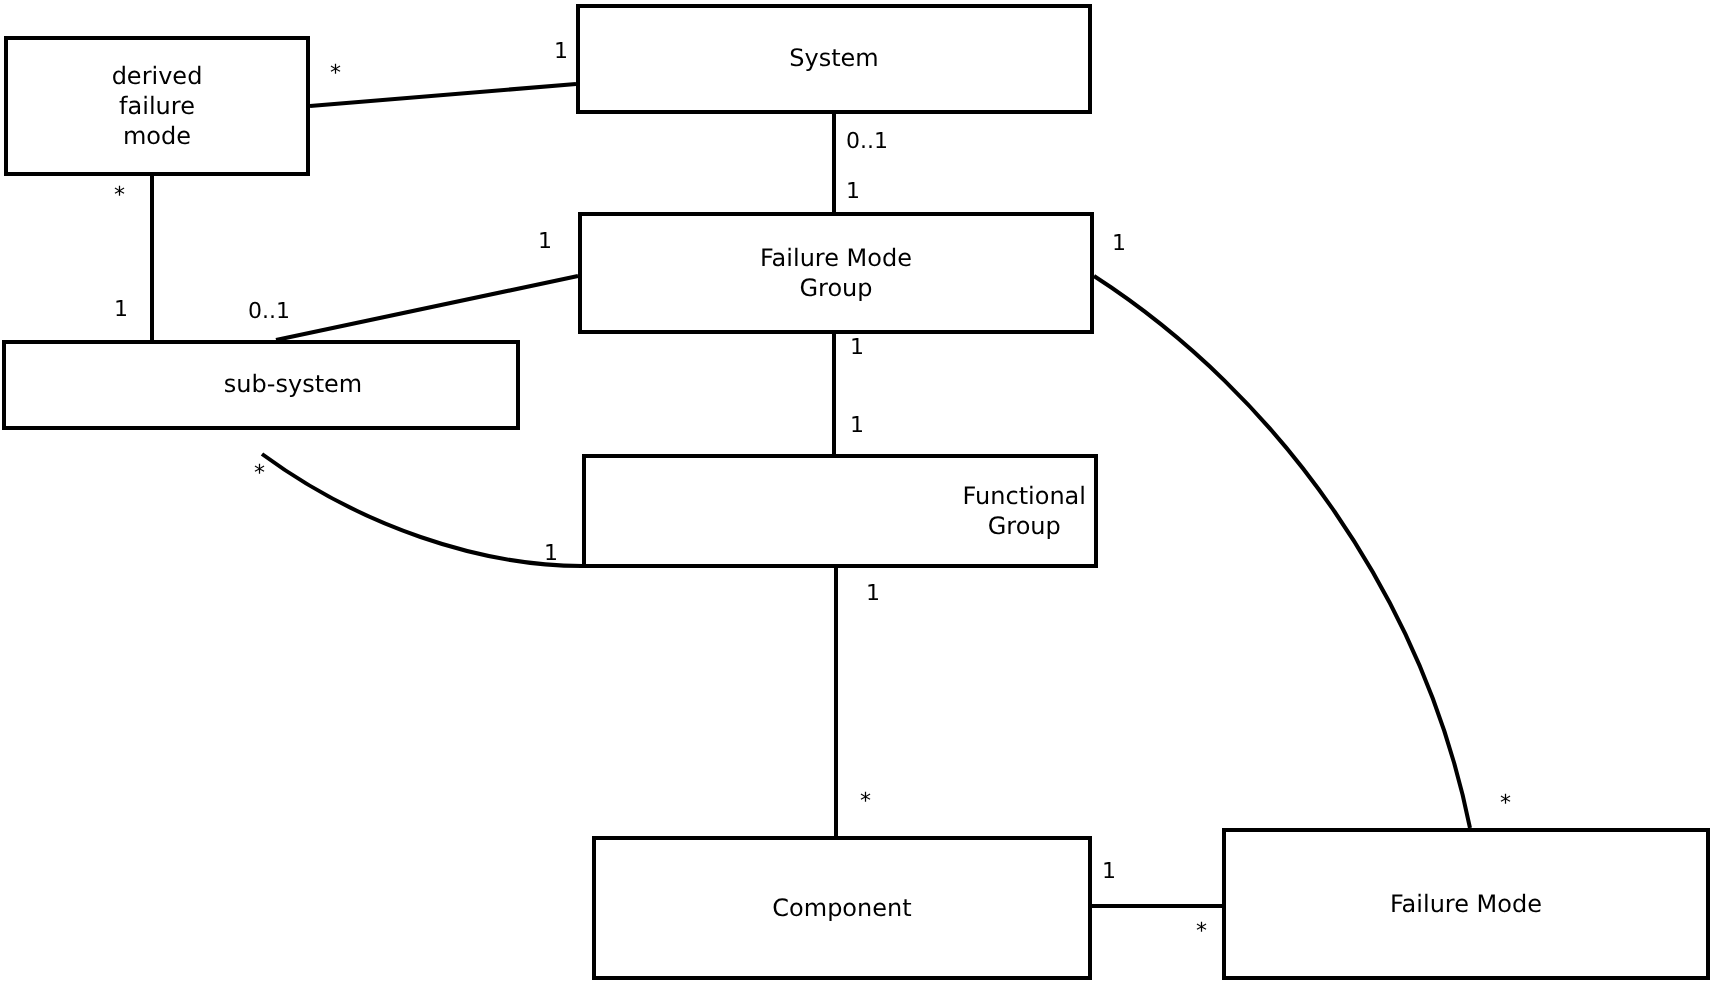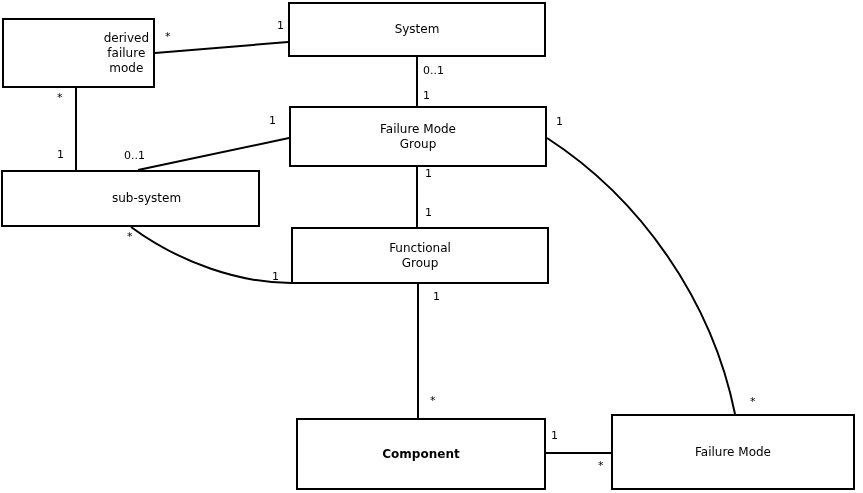--- a/index.html
+++ b/index.html
@@ -63,40 +63,40 @@
       <path d="M 76 88 L 76 170" fill="none" stroke="#000000" stroke-width="2"></path>
       <path d="M 138 170 L 289 138" fill="none" stroke="#000000" stroke-width="2"></path>
       <path d="M 417 167 L 417 227" fill="none" stroke="#000000" stroke-width="2"></path>
       <path d="M 131 227 C 180 263 240 283 291 283" fill="none" stroke="#000000" stroke-width="2"></path>
       <path d="M 418 284 L 418 418" fill="none" stroke="#000000" stroke-width="2"></path>
       <path d="M 546 453 L 611 453" fill="none" stroke="#000000" stroke-width="2"></path>
       <path d="M 547 138 C 640 198 712 300 735 414" fill="none" stroke="#000000" stroke-width="2"></path>
     </svg>
 
   <div id="boxes-layer">
-      <div class="uml-box" style="left: 2px; top: 18px; width: 153px; height: 70px; border-color: rgb(0, 0, 0); background: rgb(255, 255, 255); justify-content: flex-end;">
+      <div class="uml-box" style="left: 2px; top: 18px; width: 153px; height: 70px; border-color: rgb(0, 0, 0); background: rgb(255, 255, 255);">
         <span class="box-label">derived
 failure
 mode</span>
       </div>
       <div class="uml-box" style="left: 288px; top: 2px; width: 258px; height: 55px; border-color: rgb(0, 0, 0); background: rgb(255, 255, 255); justify-content: center;">
         <span class="box-label">System</span>
       </div>
       <div class="uml-box" style="left: 289px; top: 106px; width: 258px; height: 61px; border-color: rgb(0, 0, 0); background: rgb(255, 255, 255);">
         <span class="box-label">Failure Mode
 Group</span>
       </div>
-      <div class="uml-box" style="left: 1px; top: 170px; width: 259px; height: 57px; border-color: rgb(0, 0, 0); background: rgb(255, 255, 255); padding-left: 32px;">
+      <div class="uml-box" style="left: 1px; top: 170px; width: 259px; height: 45px; border-color: rgb(0, 0, 0); background: rgb(255, 255, 255); padding-left: 32px;">
         <span class="box-label">sub-system</span>
       </div>
-      <div class="uml-box" style="left: 291px; top: 227px; width: 258px; height: 57px; border-color: rgb(0, 0, 0); background: rgb(255, 255, 255);">
+      <div class="uml-box" style="left: 291px; top: 227px; width: 258px; height: 57px; border-color: rgb(0, 0, 0); background: rgb(255, 255, 255); justify-content: flex-end;">
         <span class="box-label">Functional
 Group</span>
       </div>
-      <div class="uml-box" style="left: 296px; top: 418px; width: 250px; height: 72px; border-color: rgb(0, 0, 0); background: rgb(255, 255, 255); font-weight: bold;">
+      <div class="uml-box" style="left: 296px; top: 418px; width: 250px; height: 72px; border-color: rgb(0, 0, 0); background: rgb(255, 255, 255);">
         <span class="box-label">Component</span>
       </div>
       <div class="uml-box" style="left: 611px; top: 414px; width: 244px; height: 76px; border-color: rgb(0, 0, 0); background: rgb(255, 255, 255);">
         <span class="box-label">Failure Mode</span>
       </div>
     </div>
   <div id="labels-layer">
       <span class="mult-label" style="left: 165px; top: 31px;">*</span>
       <span class="mult-label" style="left: 277px; top: 20px;">1</span>
       <span class="mult-label" style="left: 423px; top: 65px;">0..1</span>

